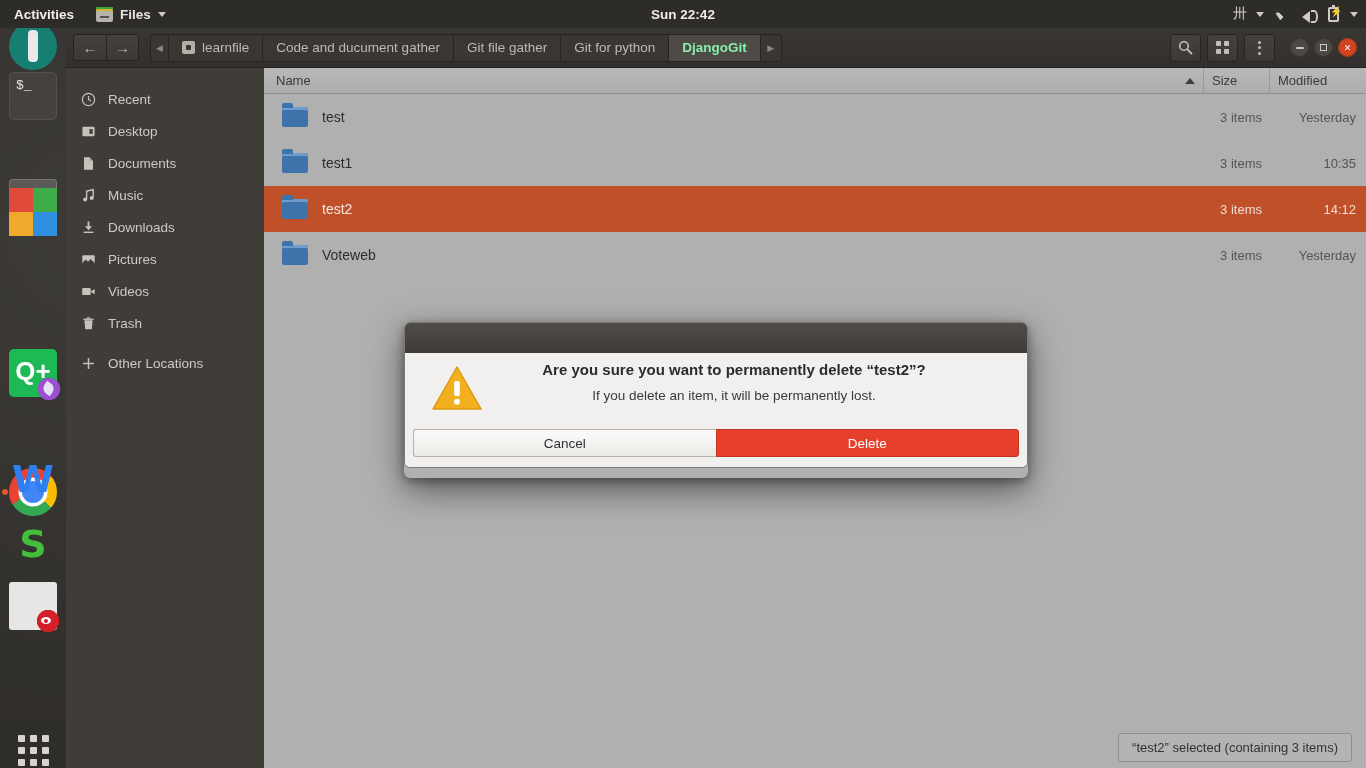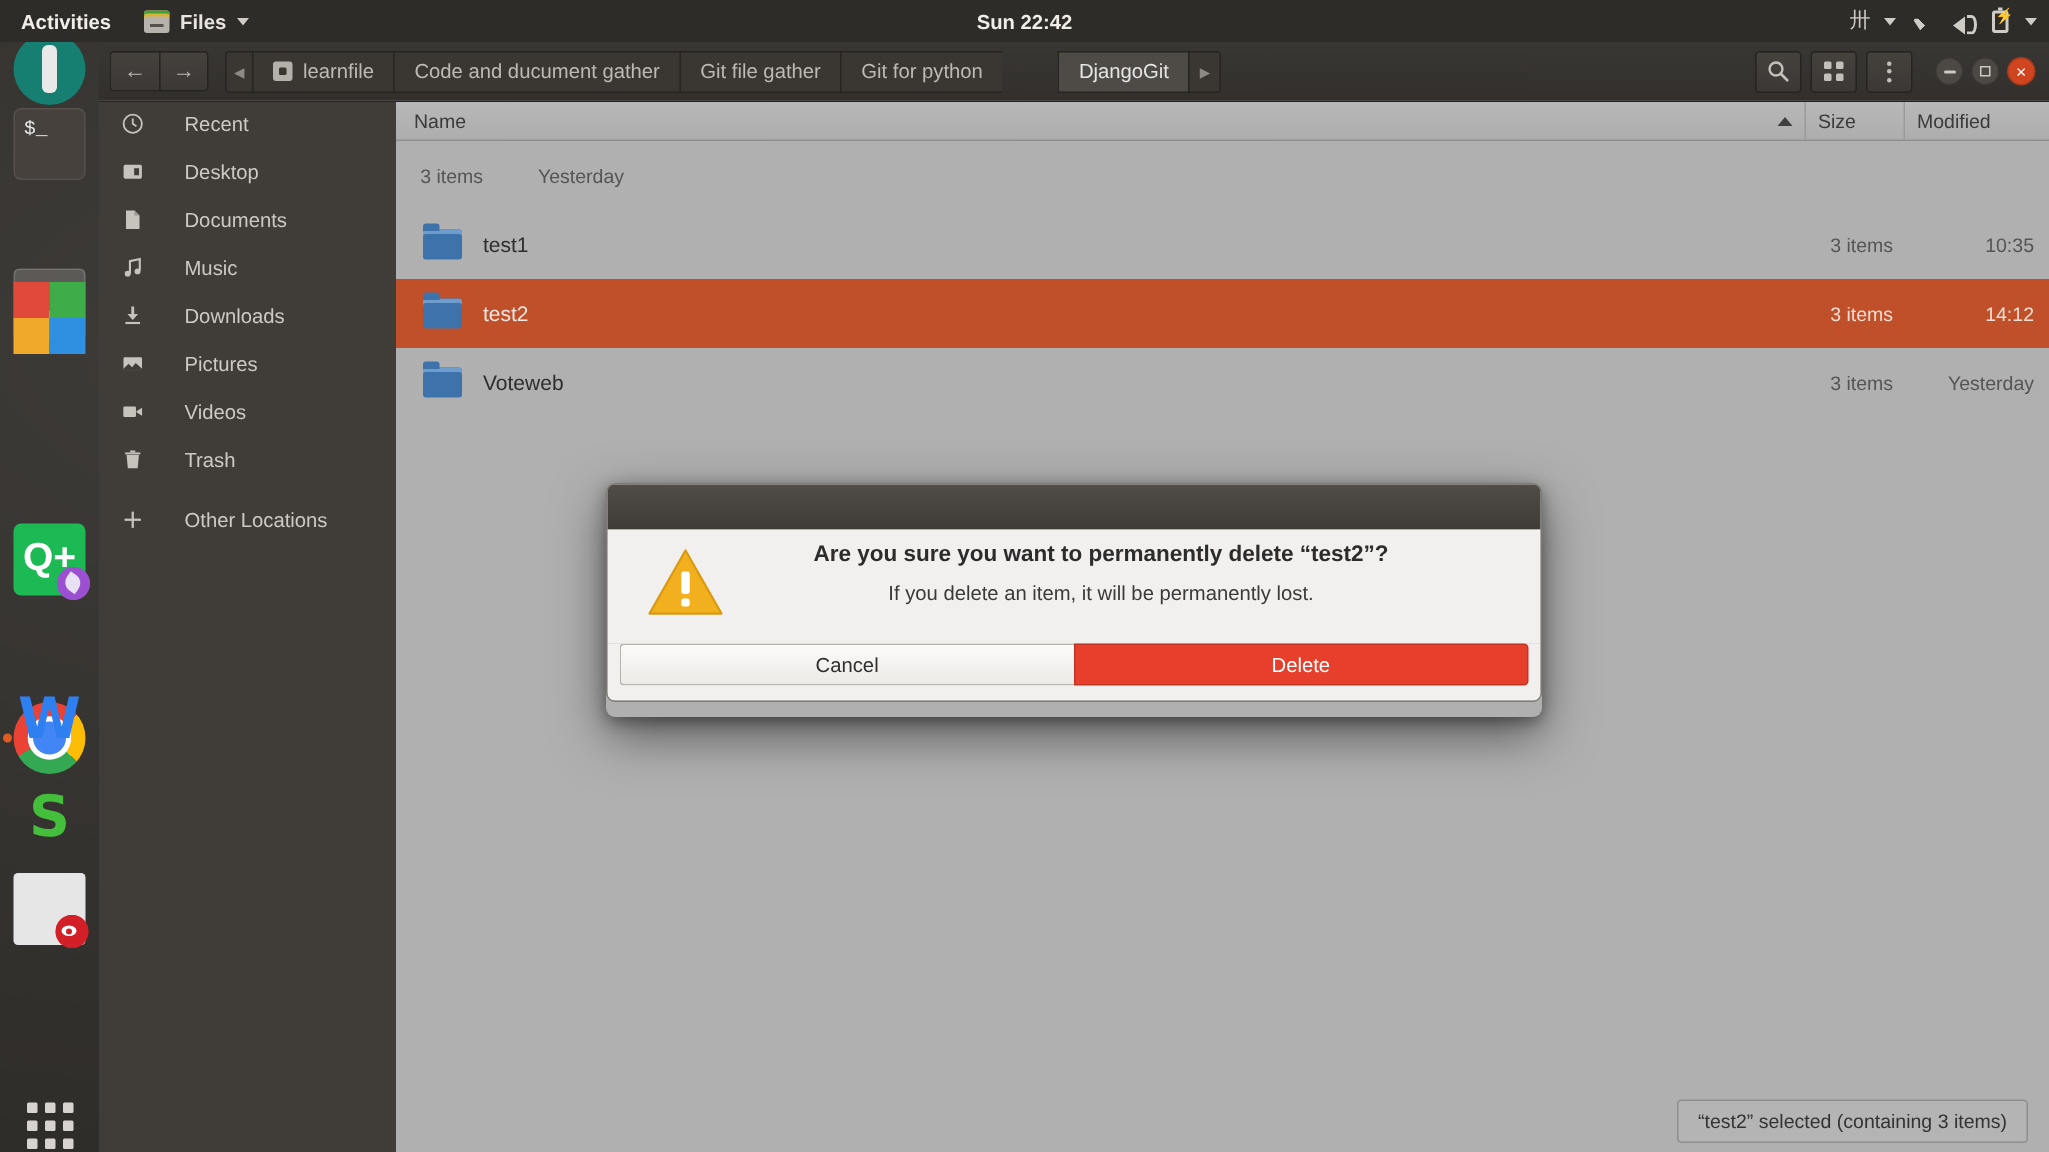--- a/index.html
+++ b/index.html
@@ -203,21 +203,21 @@
     border-radius: 3px 0 0 3px;
     display: flex; align-items: center; justify-content: center;
     color: #8d8983; font-size: 9px;
   }
   .crumb {
     height: 28px; padding: 0 13px; display: flex; align-items: center; gap: 7px;
     background: #3a3733; border: 1px solid #26241f; border-right: none;
     color: #bdb9b3; font-size: 13.5px; white-space: nowrap;
   }
   .crumb.current {
-    background: #4e4a45; color: #e5e5e5; font-weight: normal; margin-left: 37px;
+    background: #4e4a45; color: #86efac; font-weight: bold;
   }
   .crumb-right-arrow {
     width: 22px; height: 28px;
     background: #3a3733; border: 1px solid #26241f;
     border-radius: 0 3px 3px 0;
     display: flex; align-items: center; justify-content: center;
     color: #8d8983; font-size: 9px;
   }
   .crumb-ico {
     width: 13px; height: 13px; border-radius: 2px;
@@ -252,21 +252,21 @@
   .wbtn .minus { width: 8px; height: 2px; background: #ccc8c2; border-radius: 1px; }
   .wbtn .sq { width: 7px; height: 7px; border: 1.5px solid #ccc8c2; }
 
   
   #sidebar {
     position: absolute; left: 0; top: 40px; width: 198px; bottom: 0;
     background: #403d39;
     padding-top: 7px;
   }
   .side-item {
-    height: 32px; display: flex; align-items: flex-start; gap: 26px;
+    height: 32px; display: flex; align-items: flex-end; gap: 11px;
     padding-left: 14px; color: #cdc9c3; font-size: 13.5px;
   }
   .side-item .sic { width: 17px; display: flex; justify-content: center; color: #c6c2bc; }
   .side-sep { height: 8px; }
 
   svg.sv { display: block; }
 
   
   #fileview {
     position: absolute; left: 198px; top: 40px; right: 0; bottom: 0;
@@ -575,20 +575,24 @@
     <div id="colhead">
       <div class="col-name">
         <span>Name</span>
         <span class="sort-asc"></span>
       </div>
       <div class="col-size">Size</div>
       <div class="col-mod">Modified</div>
     </div>
 
     <div class="frow">
+      <div class="fname">
+        <span class="folder"></span>
+        <span>test</span>
+      </div>
       <div class="fsize">3 items</div>
       <div class="fmod">Yesterday</div>
     </div>
 
     <div class="frow">
       <div class="fname">
         <span class="folder"></span>
         <span>test1</span>
       </div>
       <div class="fsize">3 items</div>

